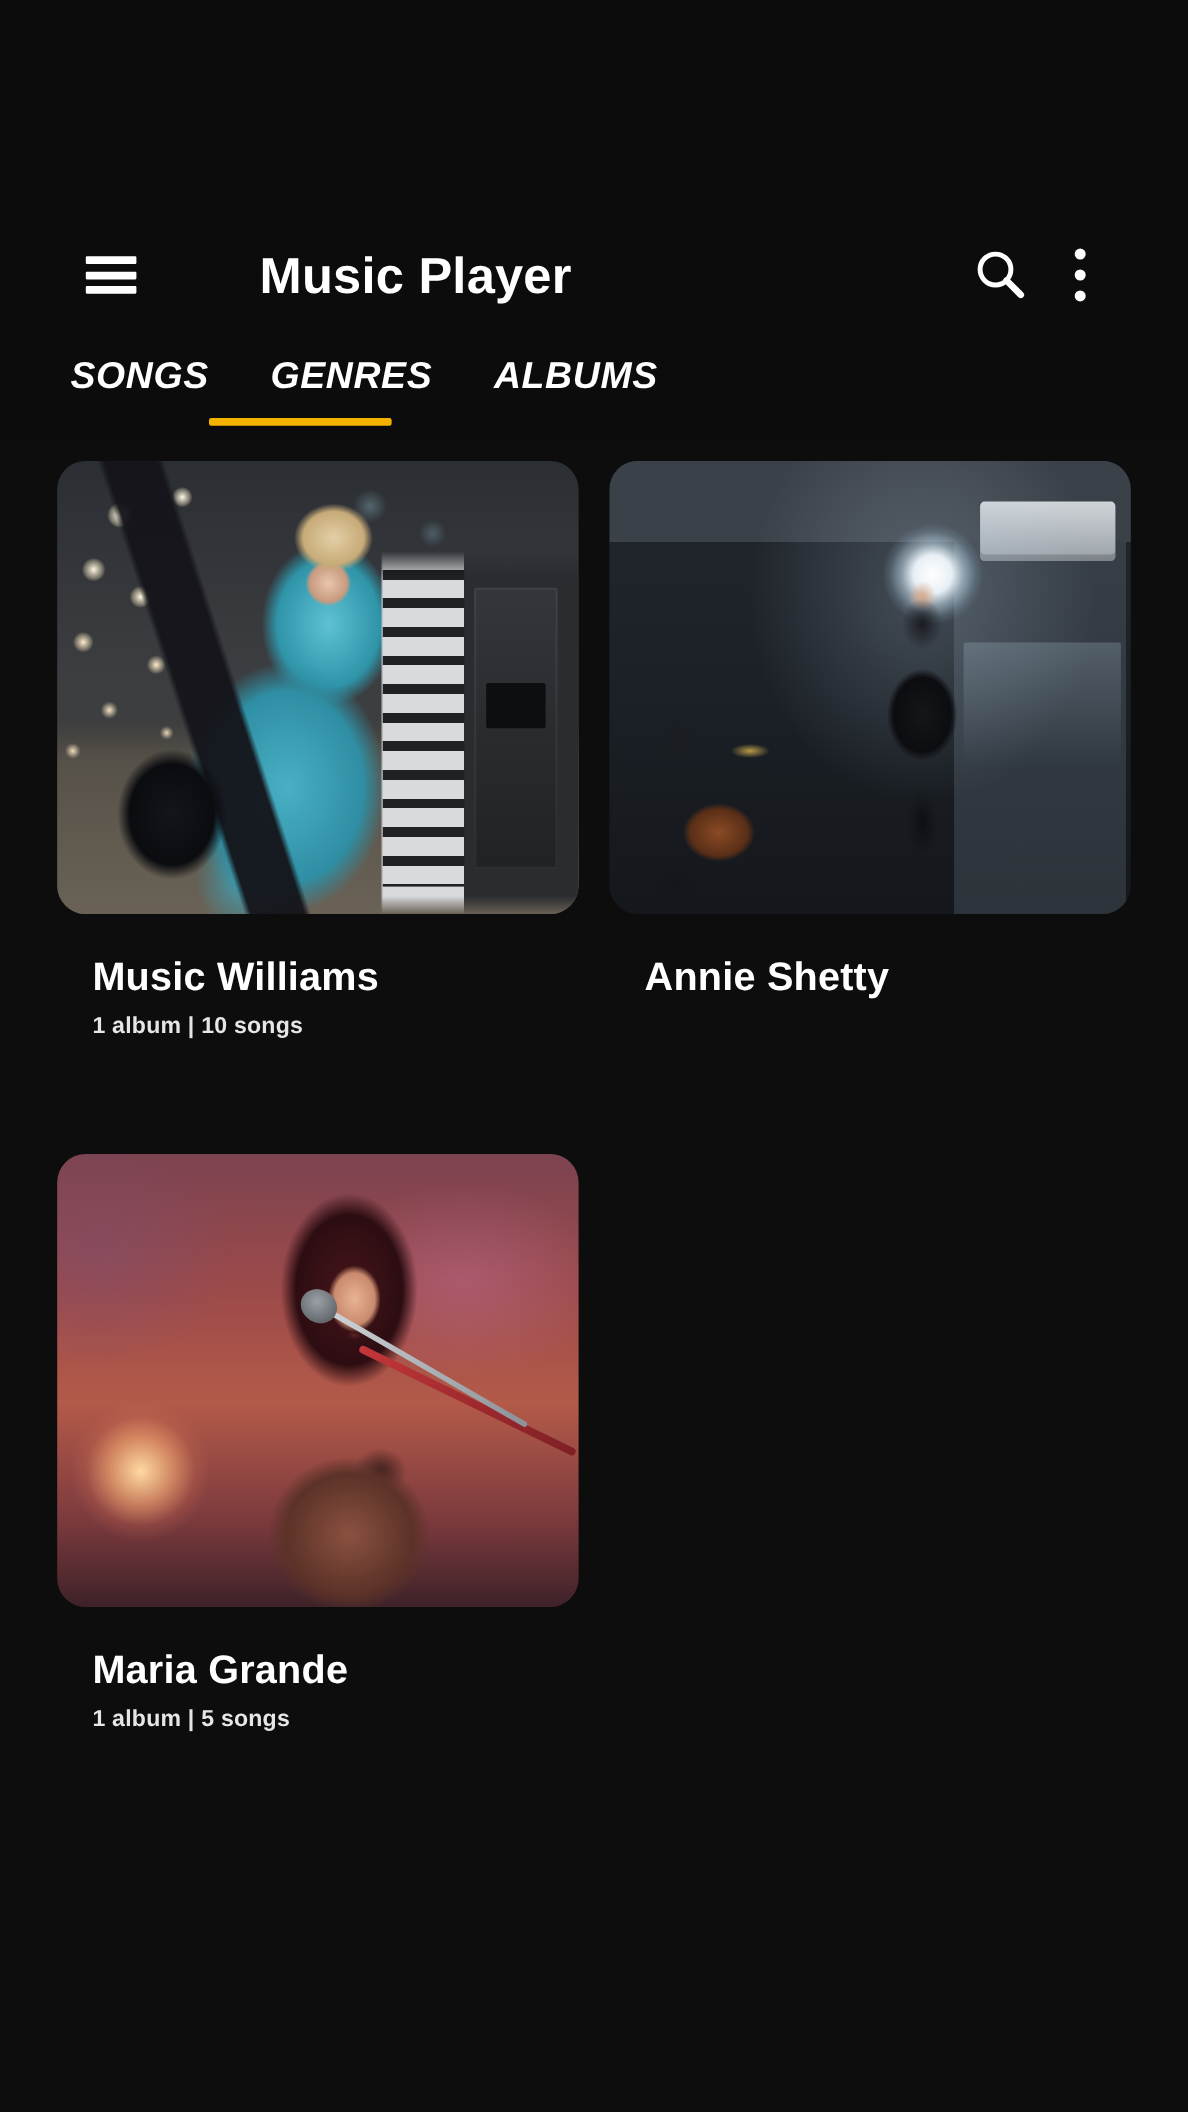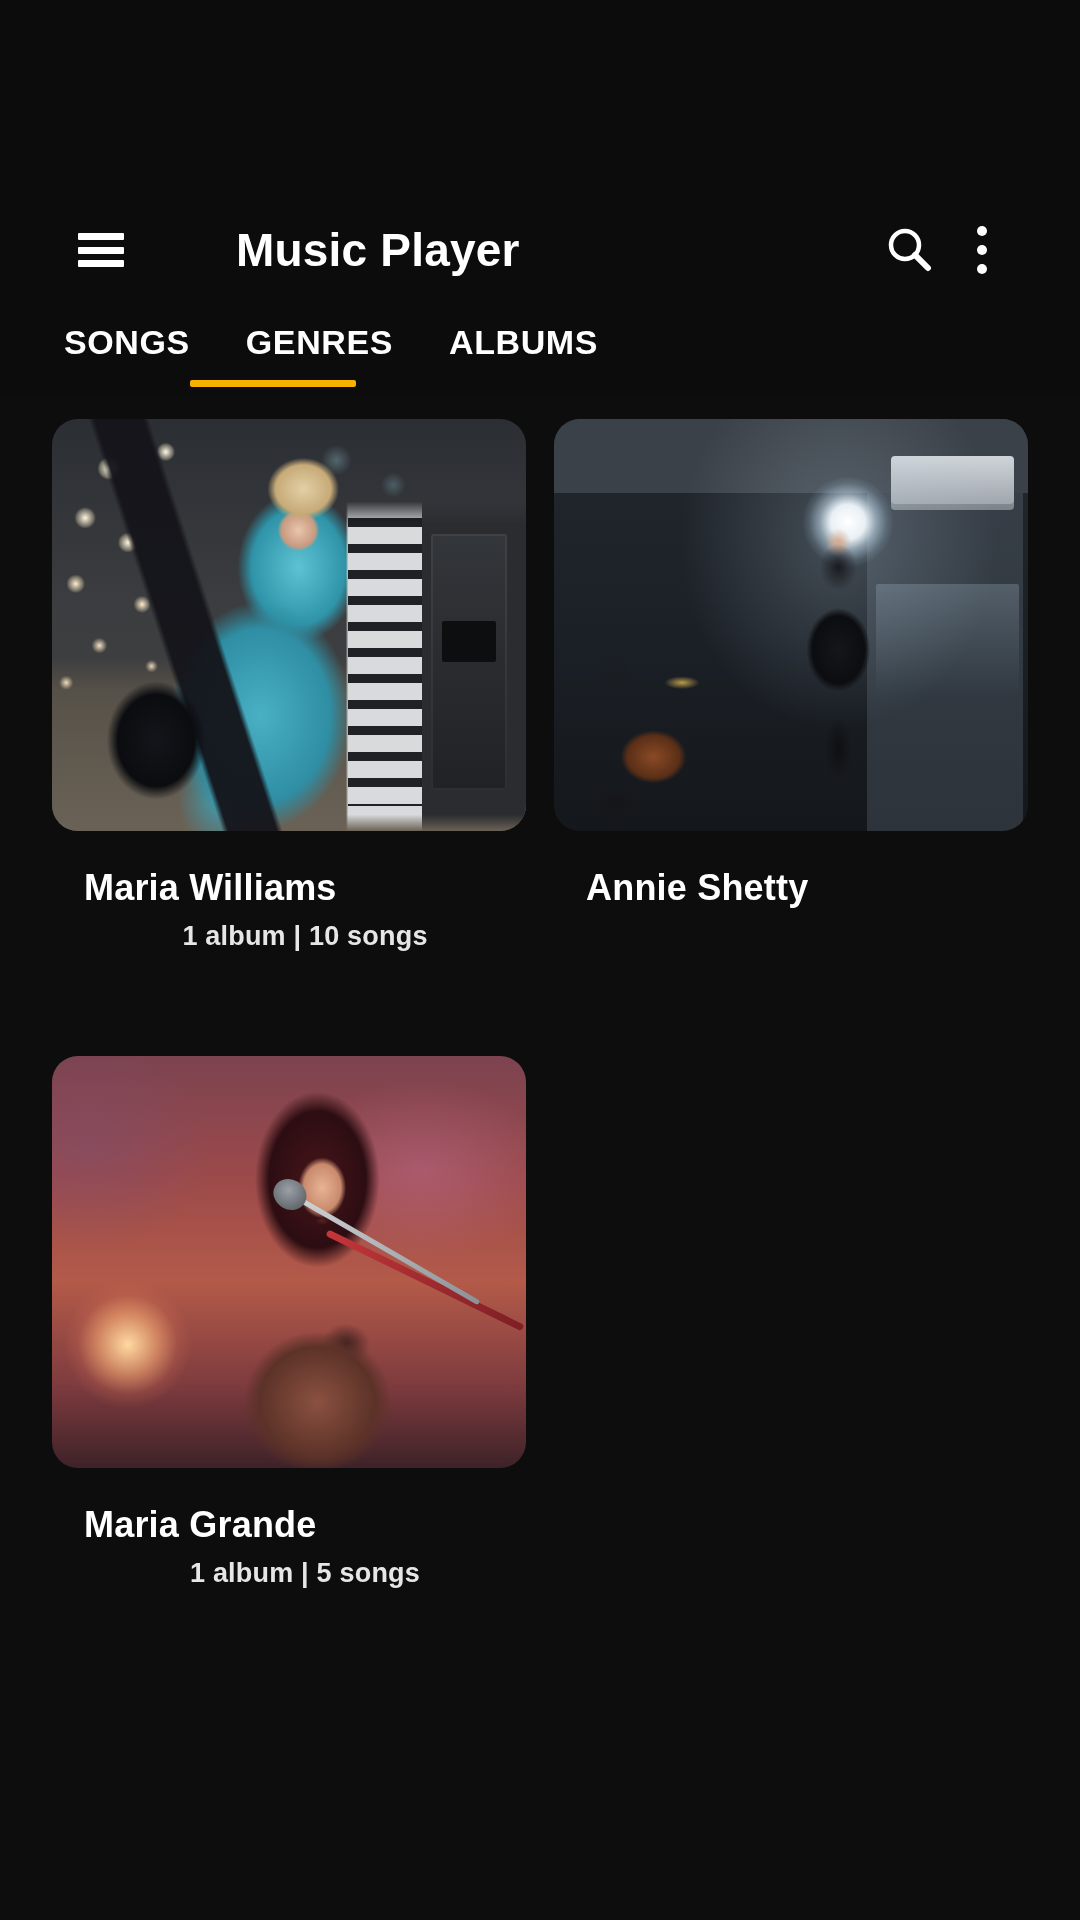--- a/index.html
+++ b/index.html
@@ -56,20 +56,21 @@
     display:flex; align-items:center;
     height:74px;
     padding-left:64px;
     gap:56px;
     white-space:nowrap;
   }
   .tab {
     font-size:34px; font-weight:bold; letter-spacing:.6px;
     color:#ffffff; cursor:pointer; position:relative;
     line-height:74px;
+    font-style:italic;
   }
   .tab.active { color:#f5b200; }
   .tab-indicator {
     position:absolute;
     left:190px; bottom:10px;
     width:166px; height:7px;
     background:#f5b200; border-radius:2px;
   }
 
   
@@ -90,24 +91,23 @@
   }
   .art .layer { position:absolute; inset:0; }
   .card-title {
     color:#ffffff;
     font-size:36px; font-weight:bold;
     margin:36px 0 0 32px;
     letter-spacing:.2px;
   }
   .card-sub {
     color:#e6e6e6;
-    font-size:27px; font-weight:bold;
+    font-size:21px; font-weight:bold;
     margin:12px 0 0 32px;
     letter-spacing:.2px;
-    text-align:center;
   }
   .row-gap { height:72px; }
 
   
   .a1-bg {
     background:
       linear-gradient(180deg,#2b2e33 0%,#3b3d40 45%,#46423d 100%);
   }
   .a1-lights {
     background:
@@ -342,21 +342,21 @@
       <div class="art a1-bg">
         <div class="layer a1-floor"></div>
         <div class="layer a1-lights"></div>
         <div class="layer a1-dress"></div>
         <div class="layer a1-hair"></div>
         <div class="layer a1-guitar"></div>
         <div class="layer a1-keys"></div>
         <div class="a1-blackkeys"></div>
         <div class="a1-panel"></div>
       </div>
-      <div class="card-title">Maria Williams</div>
+      <div class="card-title">Music Williams</div>
       <div class="card-sub">1 album | 10 songs</div>
     </div>
 
     <div class="card">
       <div class="art a2-bg">
         <div class="layer a2-wall"></div>
         <div class="a2-ac"></div>
         <div class="a2-mirror"></div>
         <div class="layer a2-beam"></div>
         <div class="layer a2-light"></div>

